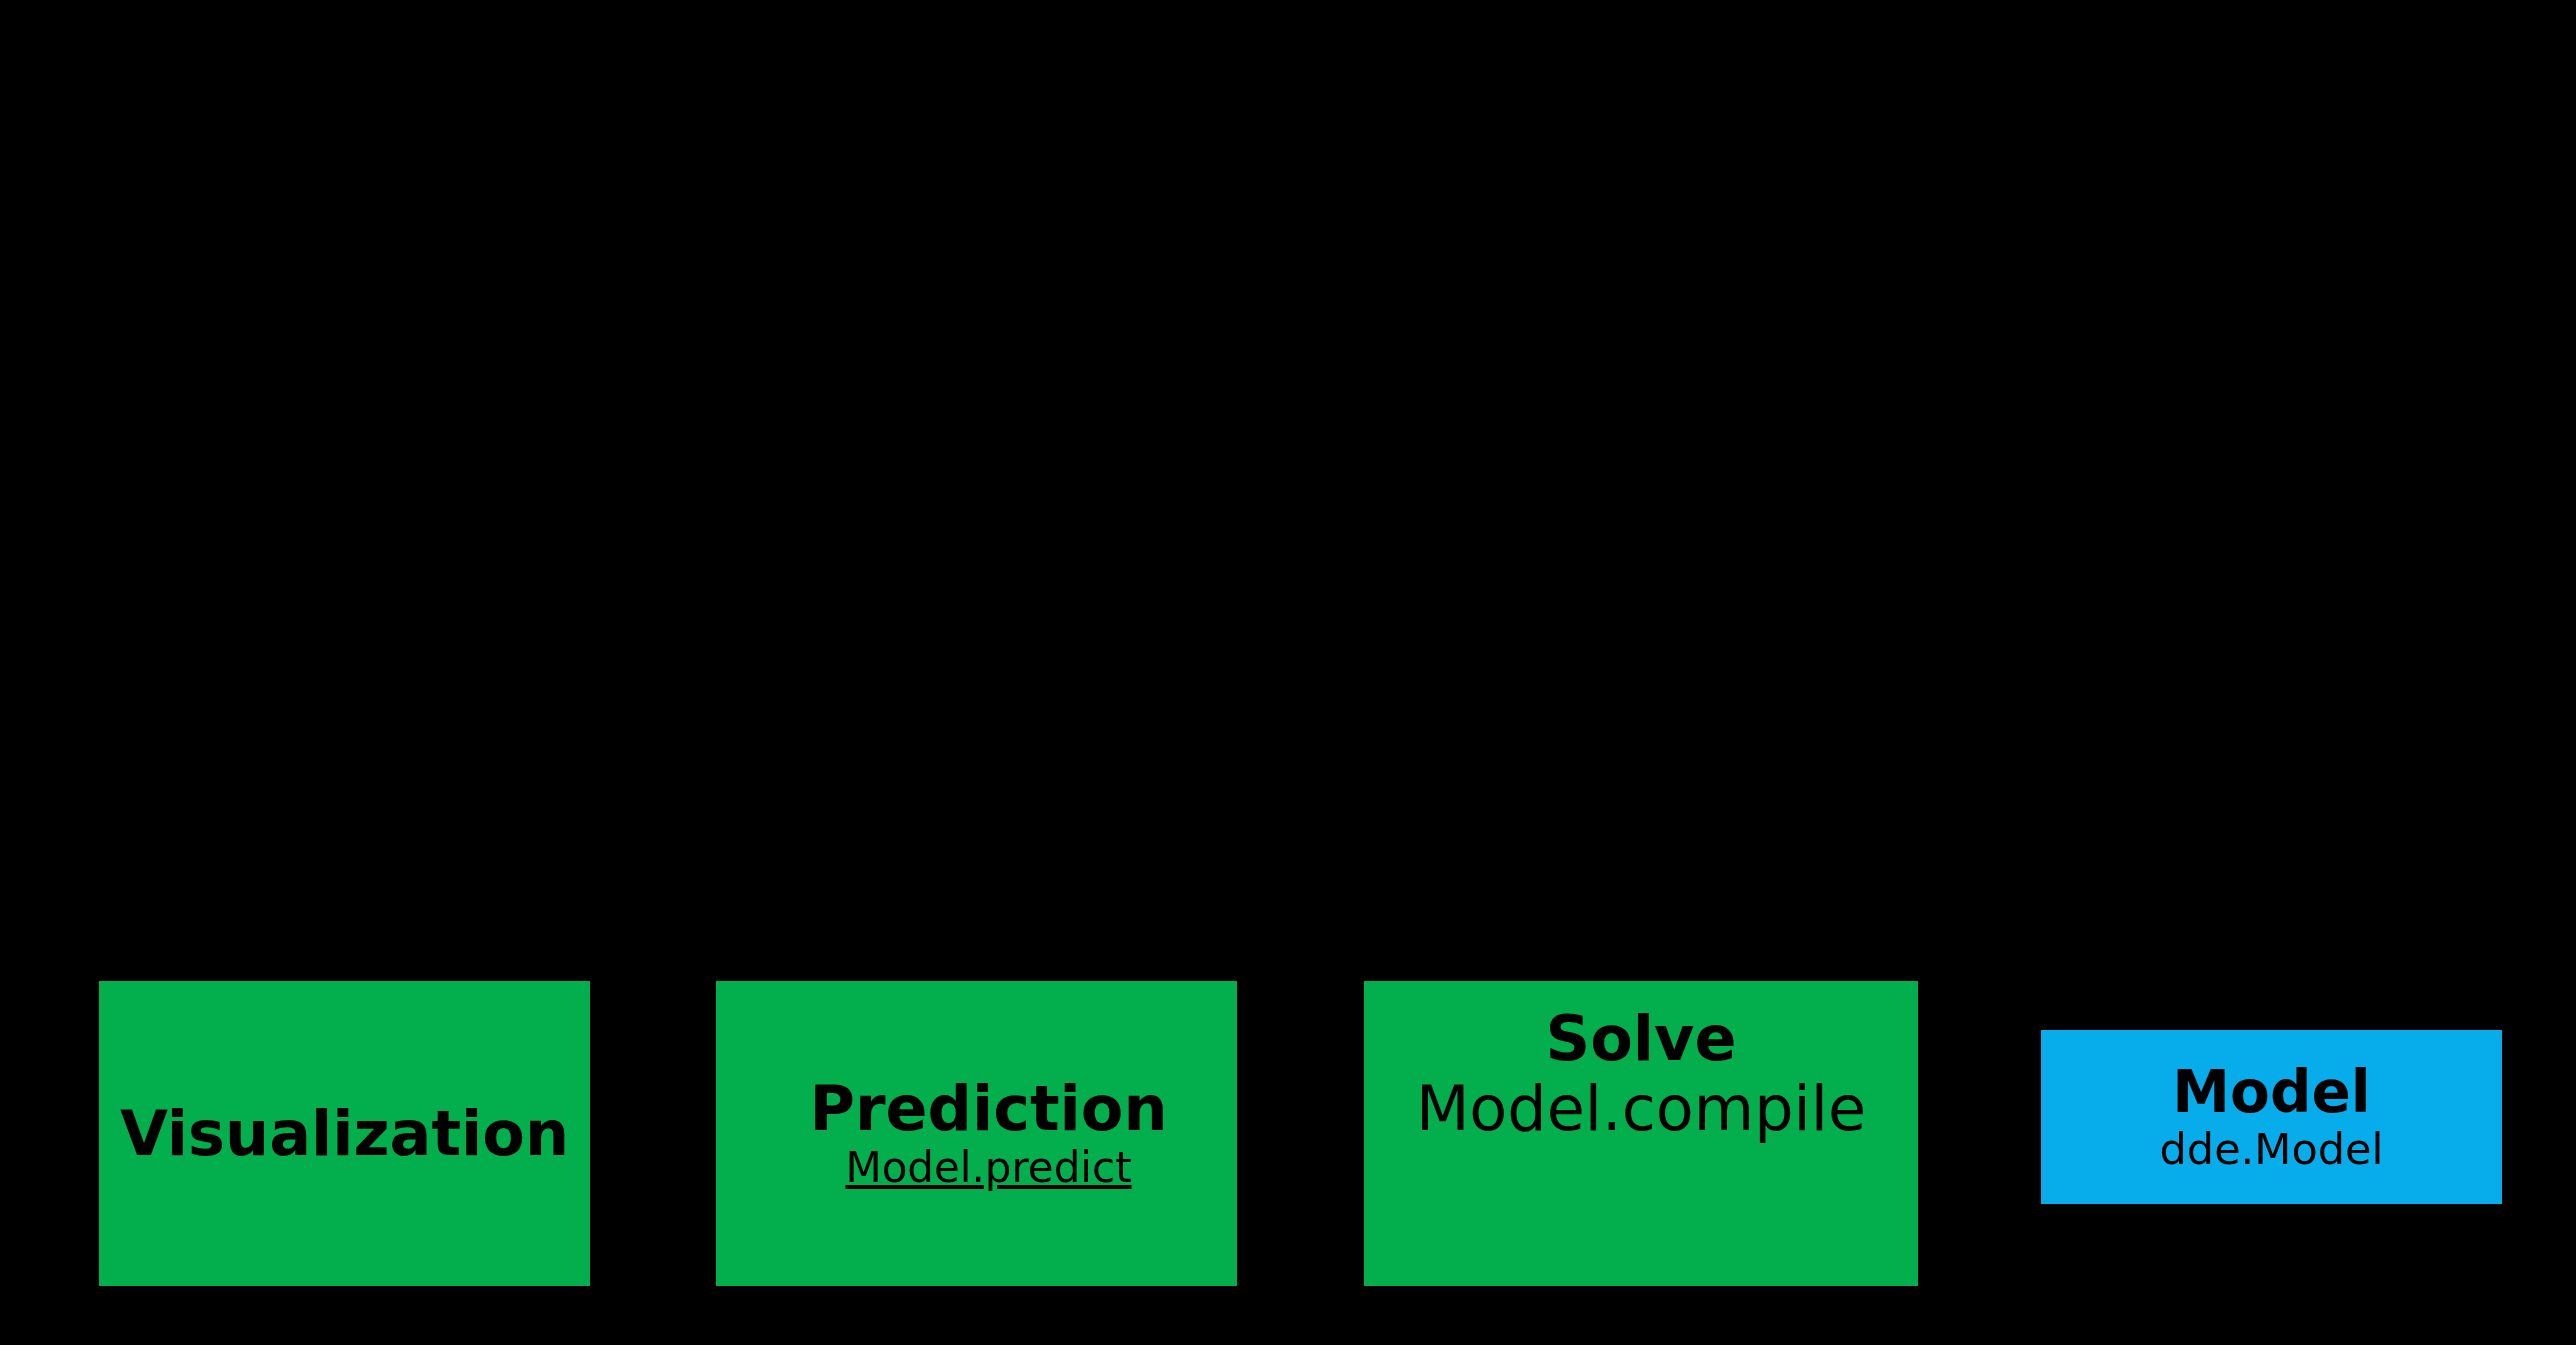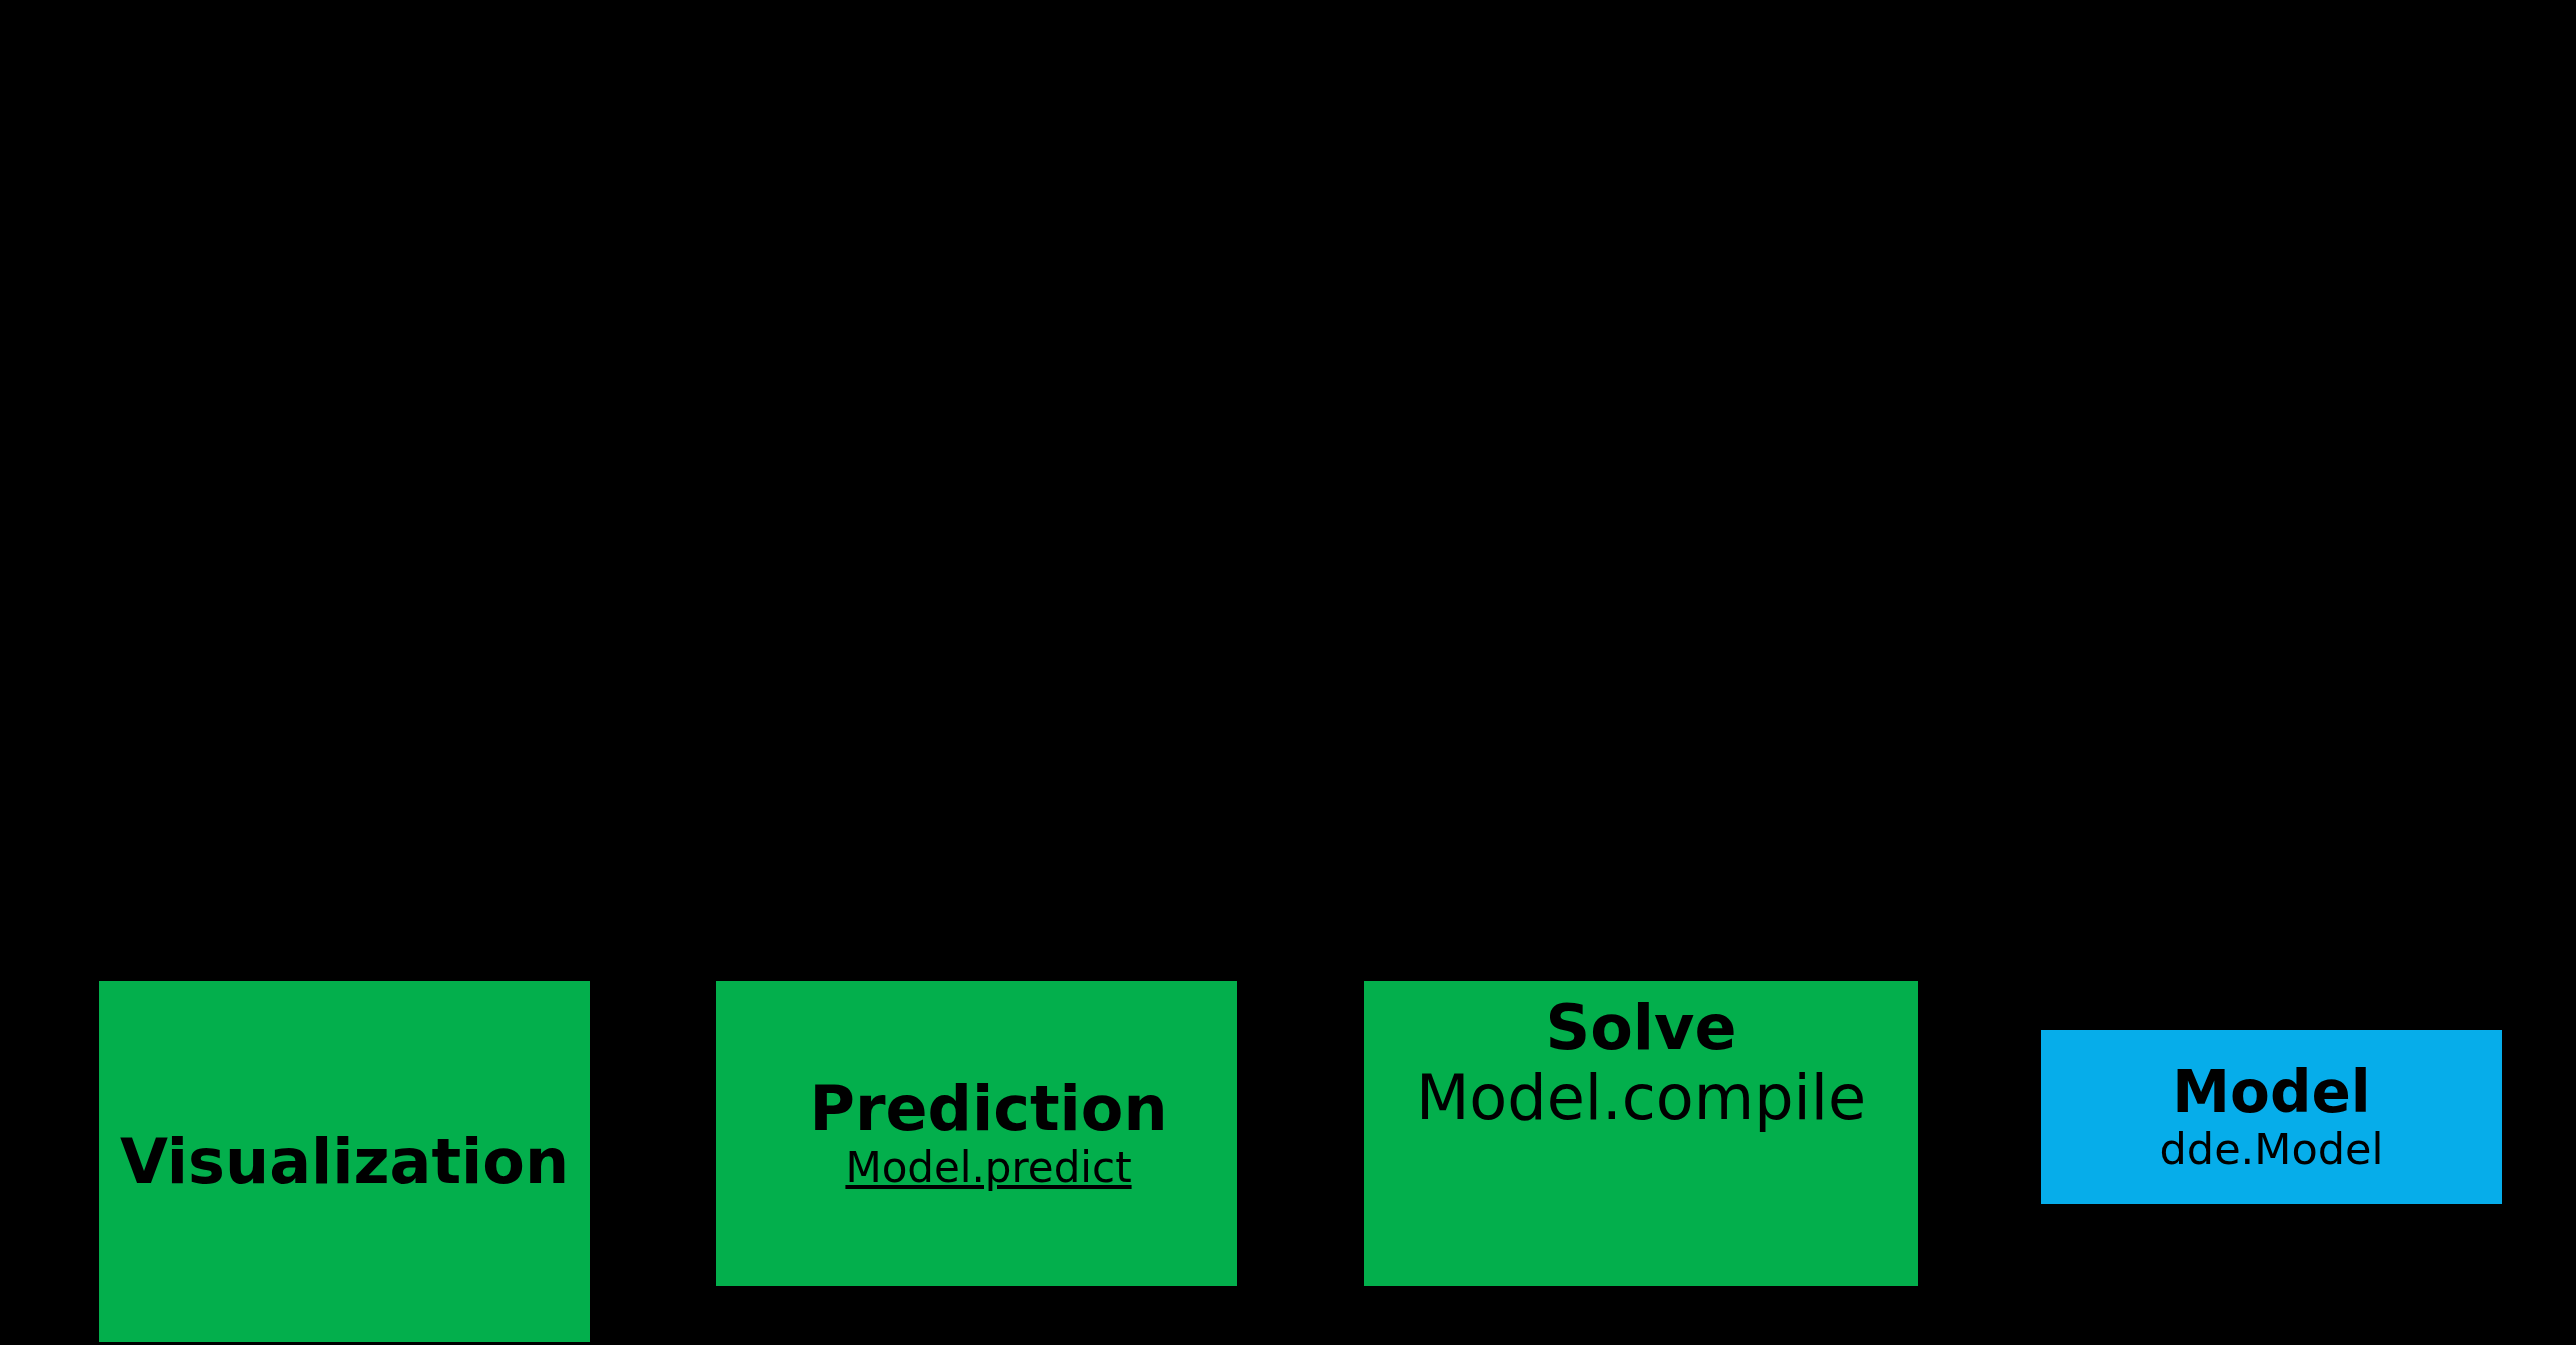--- a/index.html
+++ b/index.html
@@ -38,21 +38,21 @@
   .node .sub {
     font-weight: normal;
     white-space: nowrap;
   }
 
   
   #node-visualization {
     left: 99px;
     top: 981px;
     width: 491px;
-    height: 361px;
+    height: 305px;
     background: #03AF4C;
   }
   #node-visualization .title { font-size: 62px; }
 
   
   #node-prediction {
     left: 716px;
     top: 981px;
     width: 521px;
     height: 305px;
@@ -63,21 +63,21 @@
   #node-prediction .sub   { font-size: 42px; text-decoration: underline; }
 
   
   #node-solve {
     left: 1364px;
     top: 981px;
     width: 554px;
     height: 305px;
     background: #03AF4C;
     justify-content: flex-start;
-    padding-top: 14px;
+    padding-top: 25px;
   }
   #node-solve .title { font-size: 62px; margin-bottom: 3.8px; }
   #node-solve .sub   { font-size: 62px; margin-bottom: 1.9px; }
 
   
   #node-model {
     left: 2041px;
     top: 1030px;
     width: 461px;
     height: 174px;

